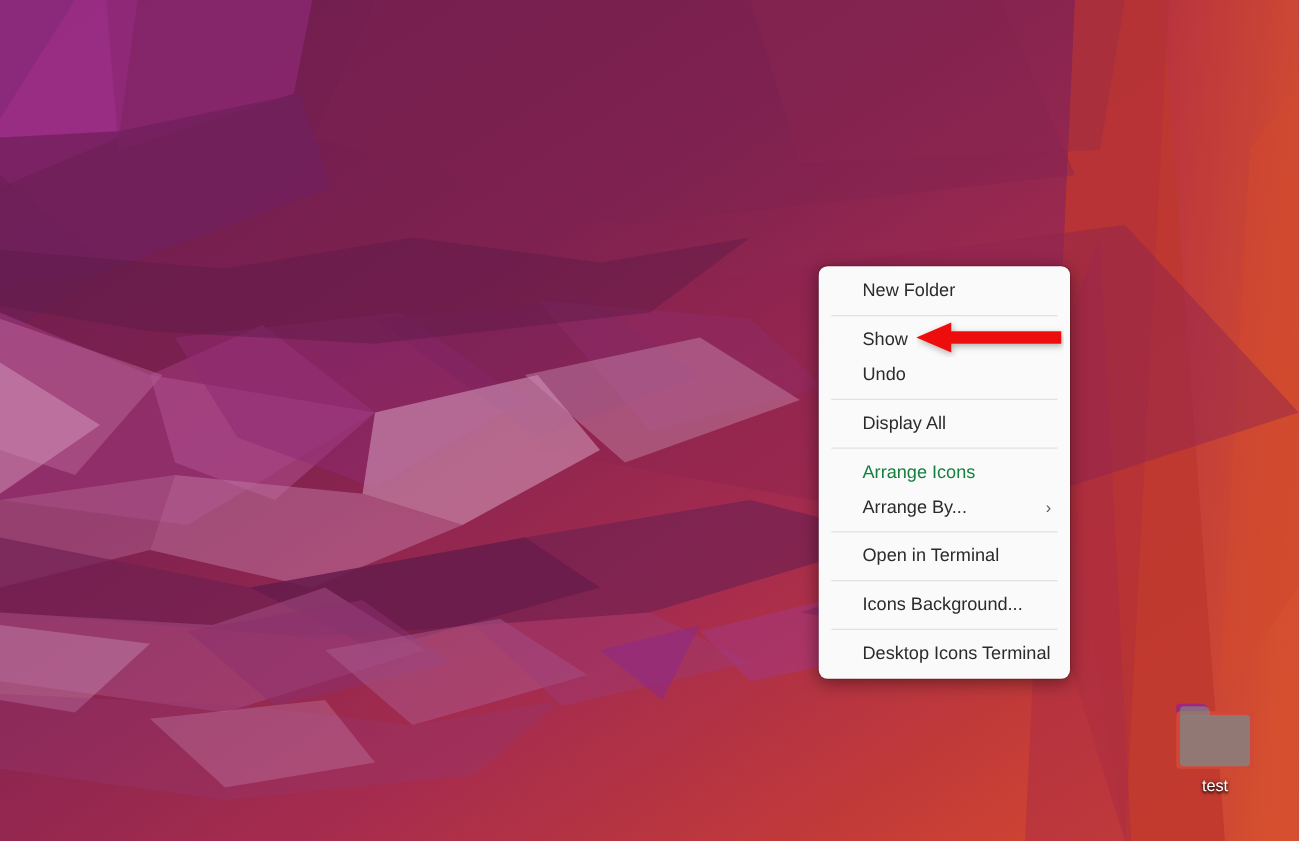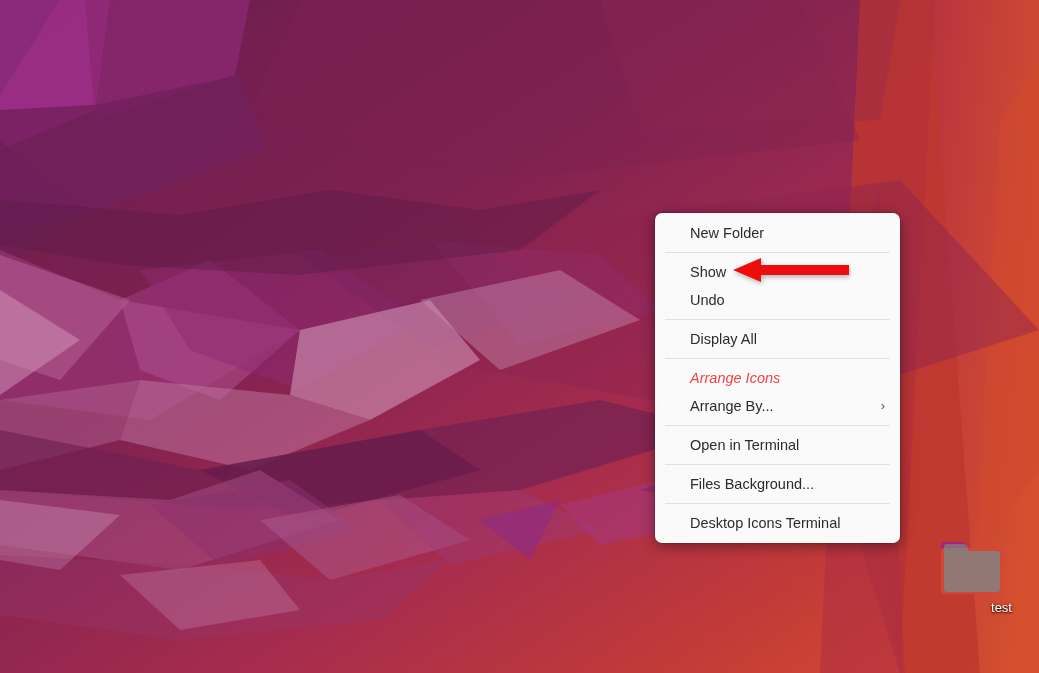--- a/index.html
+++ b/index.html
@@ -25,23 +25,23 @@
     inset: 0;
     width: 100%;
     height: 100%;
     display: block;
   }
 
   
   .desktop-icon {
     position: absolute;
     left: 932px;
-    top: 542px;
+    top: 563px;
     width: 80px;
-    text-align: right;
+    text-align: center;
     user-select: none;
   }
   .folder-glyph {
     position: relative;
     width: 62px;
     height: 52px;
     margin: 0 auto;
   }
   .folder-back {
     position: absolute;
@@ -83,41 +83,40 @@
     text-shadow: 0 1px 2px rgba(0,0,0,0.85), 0 0 3px rgba(0,0,0,0.6);
     font-family: "Liberation Sans", sans-serif;
     line-height: 16px;
   }
 
   
   #context-menu {
     position: absolute;
     left: 655px;
     top: 213px;
-    width: 245px;
+    width: 201px;
     background: #fbfafa;
     border-radius: 7px;
     box-shadow: 0 3px 14px rgba(0,0,0,0.42), 0 0 0 1px rgba(0,0,0,0.10);
     padding: 6px 0 6px 0;
     box-sizing: border-box;
   }
   .menu-item {
     height: 28px;
     line-height: 28px;
     padding: 0 14px 0 35px;
     font-size: 14.5px;
     color: #2b2b2b;
     white-space: nowrap;
     position: relative;
     font-family: "Liberation Sans", sans-serif;
     cursor: default;
   }
   .menu-item.disabled {
-    color: #ef4444;
-    font-style: italic;
+    color: #15803d;
   }
   .menu-item .submenu-arrow {
     position: absolute;
     right: 15px;
     top: 0;
     font-size: 13px;
     color: #5a5a5a;
     line-height: 28px;
   }
   .menu-sep {
@@ -227,21 +226,21 @@
       <div class="menu-item"><span>Show</span></div>
       <div class="menu-item"><span>Undo</span></div>
       <div class="menu-sep"></div>
       <div class="menu-item"><span>Display All</span></div>
       <div class="menu-sep"></div>
       <div class="menu-item disabled"><span>Arrange Icons</span></div>
       <div class="menu-item"><span>Arrange By...</span><span class="submenu-arrow">›</span></div>
       <div class="menu-sep"></div>
       <div class="menu-item"><span>Open in Terminal</span></div>
       <div class="menu-sep"></div>
-      <div class="menu-item"><span>Files Background...</span></div>
+      <div class="menu-item"><span>Icons Background...</span></div>
       <div class="menu-sep"></div>
       <div class="menu-item"><span>Desktop Icons Terminal</span></div>
     </div>
 
   <svg id="annotation-arrow" viewBox="0 0 118 32">
     <defs>
       <filter id="arrShadow" x="-30%" y="-60%" width="170%" height="240%">
         <feDropShadow dx="1" dy="2" stdDeviation="2.6" flood-color="#000000" flood-opacity="0.30"></feDropShadow>
       </filter>
     </defs>

